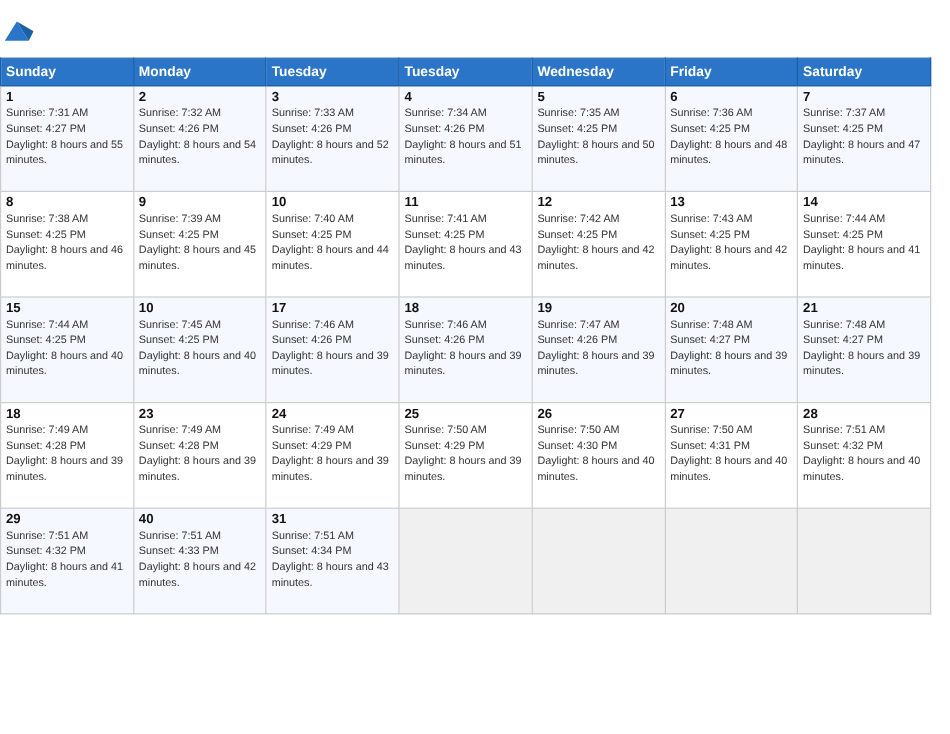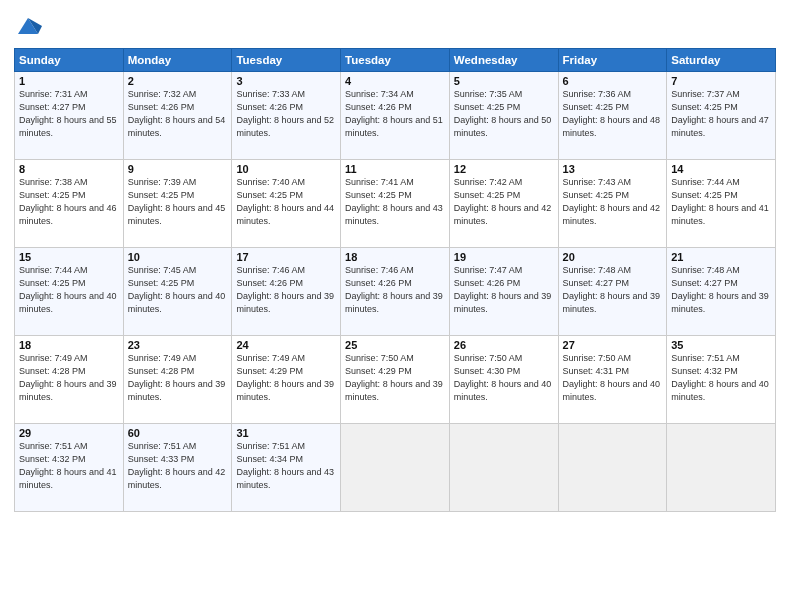--- a/index.html
+++ b/index.html
@@ -7,21 +7,21 @@
       font-family: Arial, sans-serif;
       background: #fff;
       width: 792px;
       height: 612px;
       overflow: hidden;
     }
     .page {
       width: 792px;
       height: 612px;
       background: #fff;
-      padding: 12px 16px 10px 14px;
+      padding: 12px 16px 10px 0;
     }
     .header {
       display: flex;
       justify-content: space-between;
       align-items: flex-start;
       margin-bottom: 8px;
     }
     .logo {
       display: flex;
       align-items: center;
@@ -238,31 +238,31 @@
           </td>
           <td>
             <span class="day-num">26</span>
             <div class="day-info">Sunrise: 7:50 AM<br>Sunset: 4:30 PM<br>Daylight: 8 hours and 40 minutes.</div>
           </td>
           <td>
             <span class="day-num">27</span>
             <div class="day-info">Sunrise: 7:50 AM<br>Sunset: 4:31 PM<br>Daylight: 8 hours and 40 minutes.</div>
           </td>
           <td>
-            <span class="day-num">35</span>
+            <span class="day-num">28</span>
             <div class="day-info">Sunrise: 7:51 AM<br>Sunset: 4:32 PM<br>Daylight: 8 hours and 40 minutes.</div>
           </td>
         </tr>
         <tr>
           <td>
             <span class="day-num">29</span>
             <div class="day-info">Sunrise: 7:51 AM<br>Sunset: 4:32 PM<br>Daylight: 8 hours and 41 minutes.</div>
           </td>
           <td>
-            <span class="day-num">60</span>
+            <span class="day-num">40</span>
             <div class="day-info">Sunrise: 7:51 AM<br>Sunset: 4:33 PM<br>Daylight: 8 hours and 42 minutes.</div>
           </td>
           <td>
             <span class="day-num">31</span>
             <div class="day-info">Sunrise: 7:51 AM<br>Sunset: 4:34 PM<br>Daylight: 8 hours and 43 minutes.</div>
           </td>
           <td class="empty"></td>
           <td class="empty"></td>
           <td class="empty"></td>
           <td class="empty"></td>

